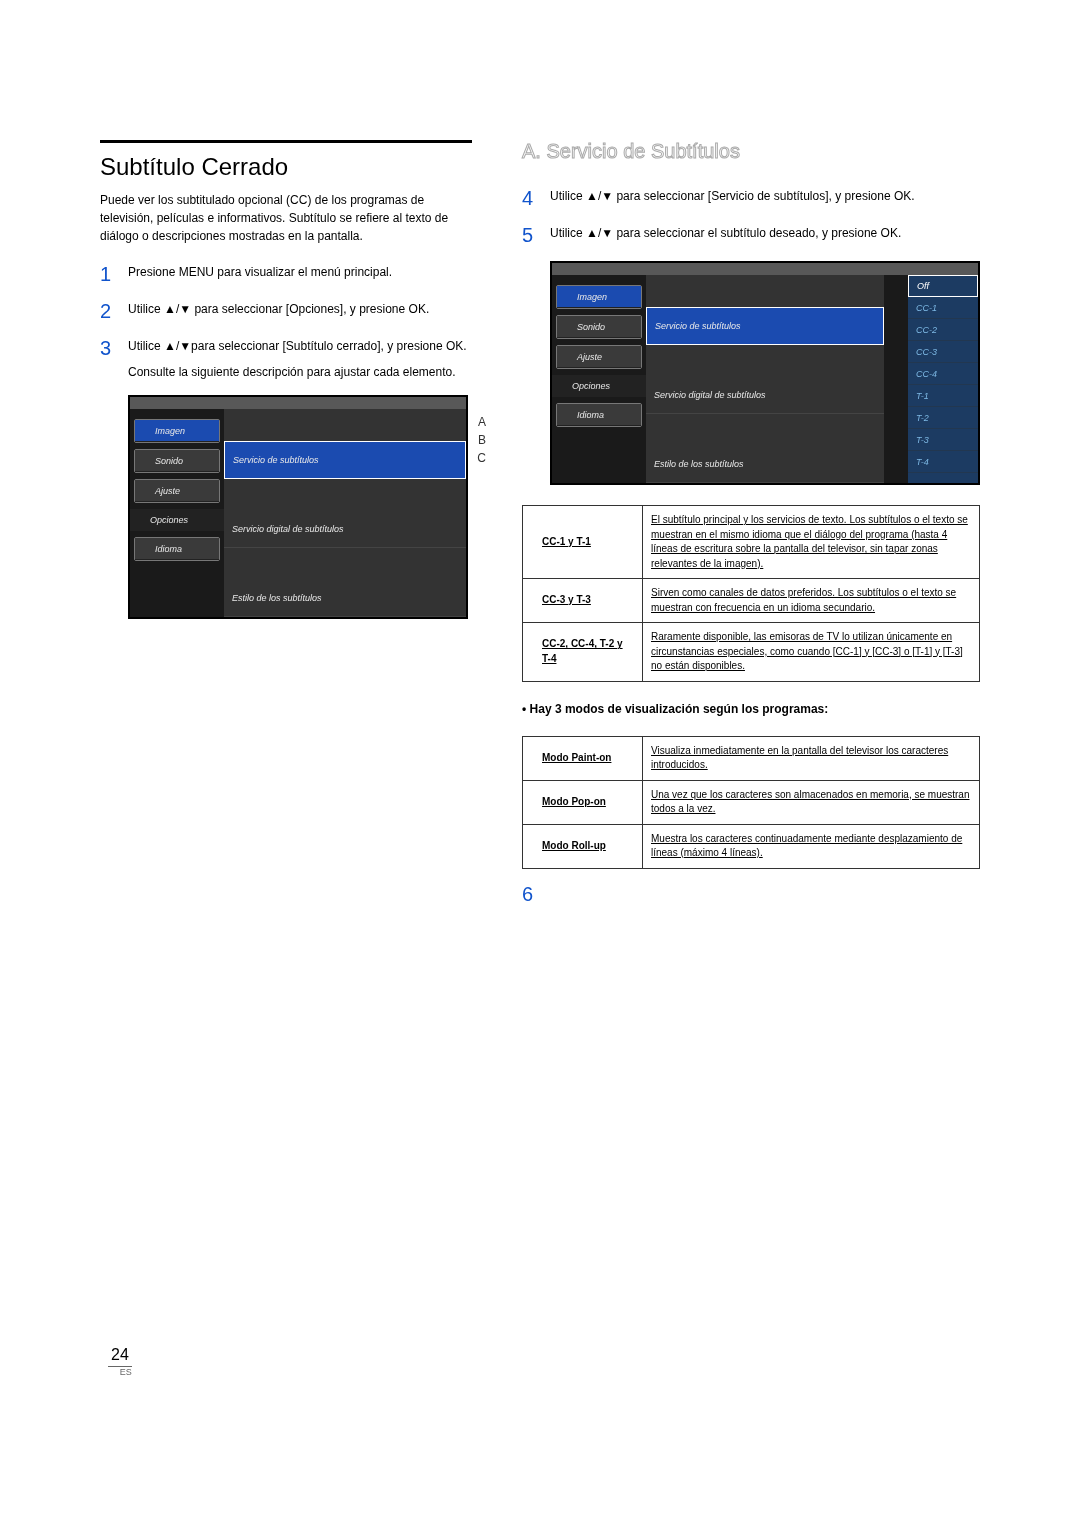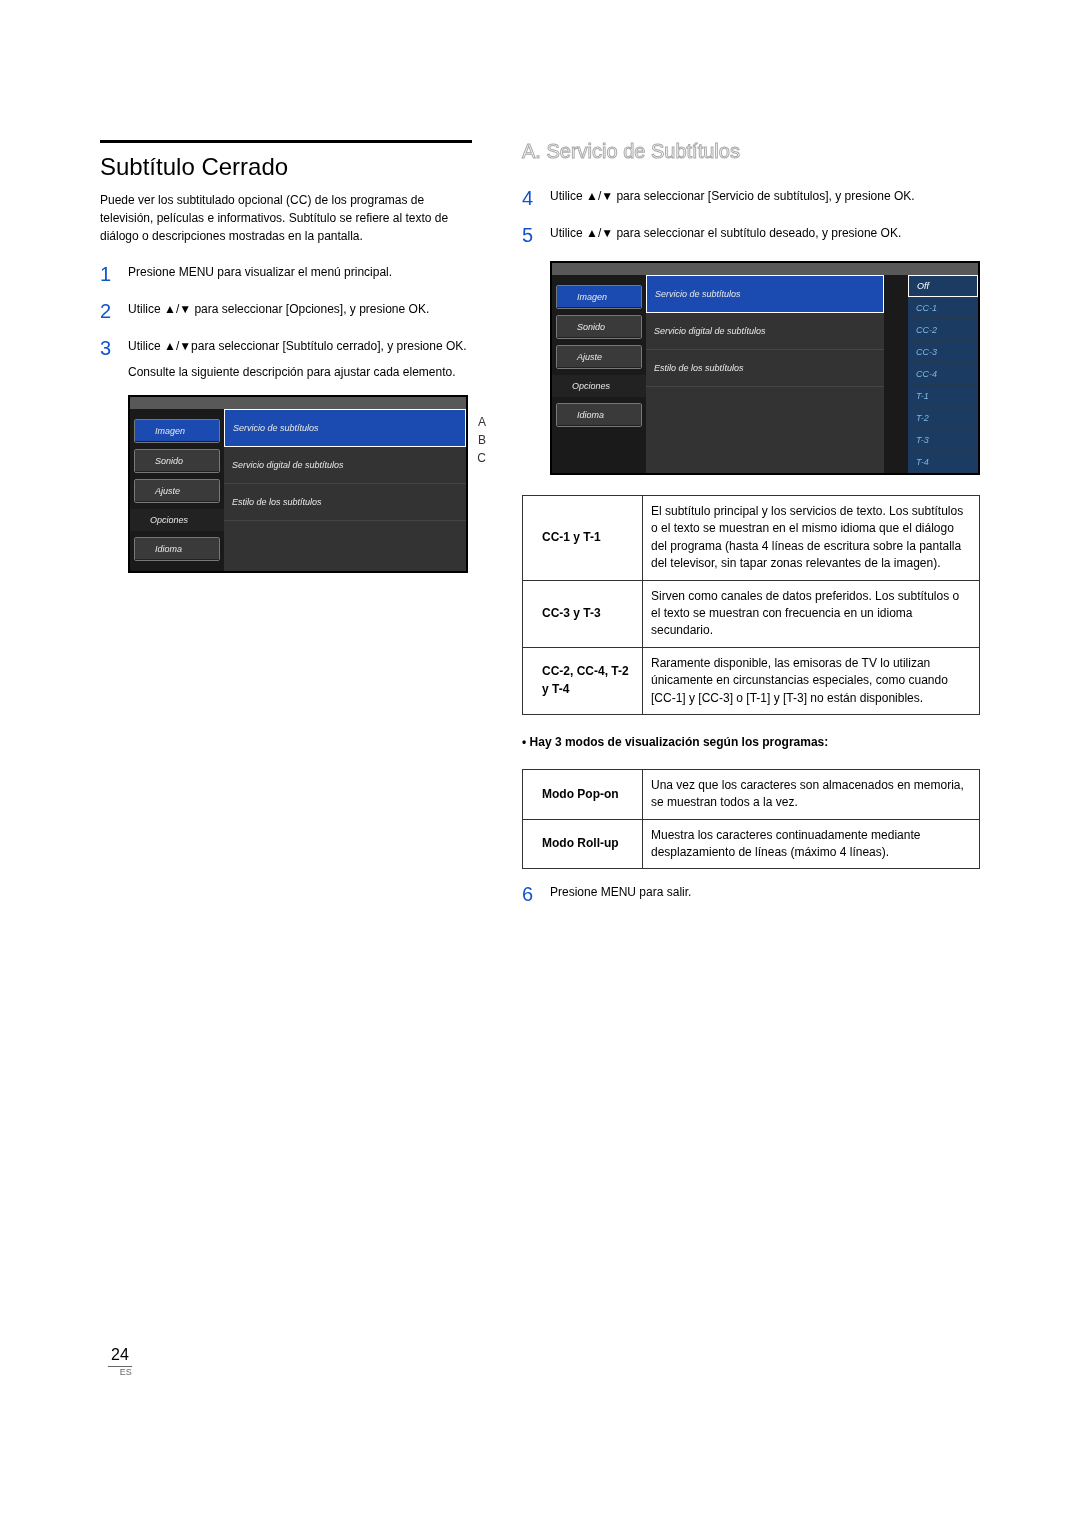--- a/index.html
+++ b/index.html
@@ -15,32 +15,32 @@
     .step-body { flex: 1; line-height: 1.5; }
     .step-sub { margin-top: 8px; display: block; }
     .menu-box { background: #1a1a1a; border: 2px solid #000; position: relative; margin-left: 28px; margin-top: 8px; }
     .menu-hdr { height: 12px; background: #585858; }
     .menu-row { display: flex; }
     .menu-left { width: 94px; padding: 4px 0; }
     .menu-item { display: block; height: 22px; line-height: 22px; font-size: 9px; padding-left: 20px; color: #e7e7e7; font-style: italic; border-bottom: 1px solid #222; background: #3a3a3a; position: relative; }
     .menu-item.sel { background: #1b4bb0; }
     .menu-item-box { margin: 6px 4px; border: 1px solid #777; border-radius: 2px; }
     .menu-mid { flex: 1; background: #333; font-size: 9px; color: #e8e8e8; }
-    .menu-mid-row { height: 22px; display: flex; align-items: center; padding: 18px 8px; font-style: italic; border-bottom: 1px solid #444; }
+    .menu-mid-row { height: 22px; display: flex; align-items: center; padding: 18px 8px; font-style: italic; border-bottom: 1px solid #444; margin-top: 32px; }
     .menu-mid-row.hilite { background: #1b4bb0; border: 1px solid #fff; }
     .menu-right { width: 70px; background: #1c3b62; color: #7db8e4; font-size: 9px; font-style: italic; margin-left: 24px; }
     .menu-right-row { height: 22px; display: flex; align-items: center; padding: 0 8px; border-bottom: 1px solid #223750; }
     .menu-right-row.boxed { border: 1px solid #fff; color: #fff; }
     .callout { position: absolute; right: -20px; font-size: 12px; color: #333; }
     .callout-a { top: 18px; }
     .callout-b { top: 36px; }
     .callout-c { top: 54px; }
     .outline-title { font-size: 20px; color: #bbb; margin-bottom: 24px; font-weight: normal; }
     table { border-collapse: collapse; width: 100%; margin-top: 20px; }
-    td { border: 1px solid #333; padding: 7px 8px; font-size: 12px; line-height: 1.45; vertical-align: middle; }
+    td { border: 1px solid #333; padding: 7px 8px; font-size: 10px; line-height: 1.45; vertical-align: middle; text-decoration: underline; }
     td:first-child { font-weight: bold; width: 120px; padding-left: 19px; }
     .bullet { font-size: 12px; font-weight: 600; margin-top: 20px; margin-bottom: 6px; }
     .page-num { position: absolute; bottom: 150px; left: 108px; }
     .page-num .n { font-size: 16px; border-bottom: 1px solid #666; display: inline-block; padding: 0 3px 2px; }
     .page-num .lang { font-size: 9px; color: #666; text-align: right; display: block; }
   </style>
 </head>
 <body>
 
 <div class="page">
@@ -162,34 +162,37 @@
         <td>CC-2, CC-4, T-2 y T-4</td>
         <td>Raramente disponible, las emisoras de TV lo utilizan únicamente en circunstancias especiales, como cuando [CC-1] y [CC-3] o [T-1] y [T-3] no están disponibles.</td>
       </tr>
     </tbody>
       </table>
 
     <p class="bullet">• Hay 3 modos de visualización según los programas:</p>
 
     <table>
       <tbody>
+          <tr>
+        <td>Modo Paint-on</td>
+        <td>Visualiza inmediatamente en la pantalla del televisor los caracteres introducidos.</td>
+      </tr>
       <tr>
         <td>Modo Pop-on</td>
         <td>Una vez que los caracteres son almacenados en memoria, se muestran todos a la vez.</td>
       </tr>
       <tr>
         <td>Modo Roll-up</td>
         <td>Muestra los caracteres continuadamente mediante desplazamiento de líneas (máximo 4 líneas).</td>
       </tr>
     </tbody>
       </table>
 
     <div class="step" style="margin-top:14px;">
       <span class="step-num">6</span>
-      <span class="step-body">Presione MENU para salir.</span>
     </div>
   </div>
 </div>
 
 <div class="page-num">
   <span class="n">24</span>
   <span class="lang">ES</span>
 </div>
 
 </body></html>

